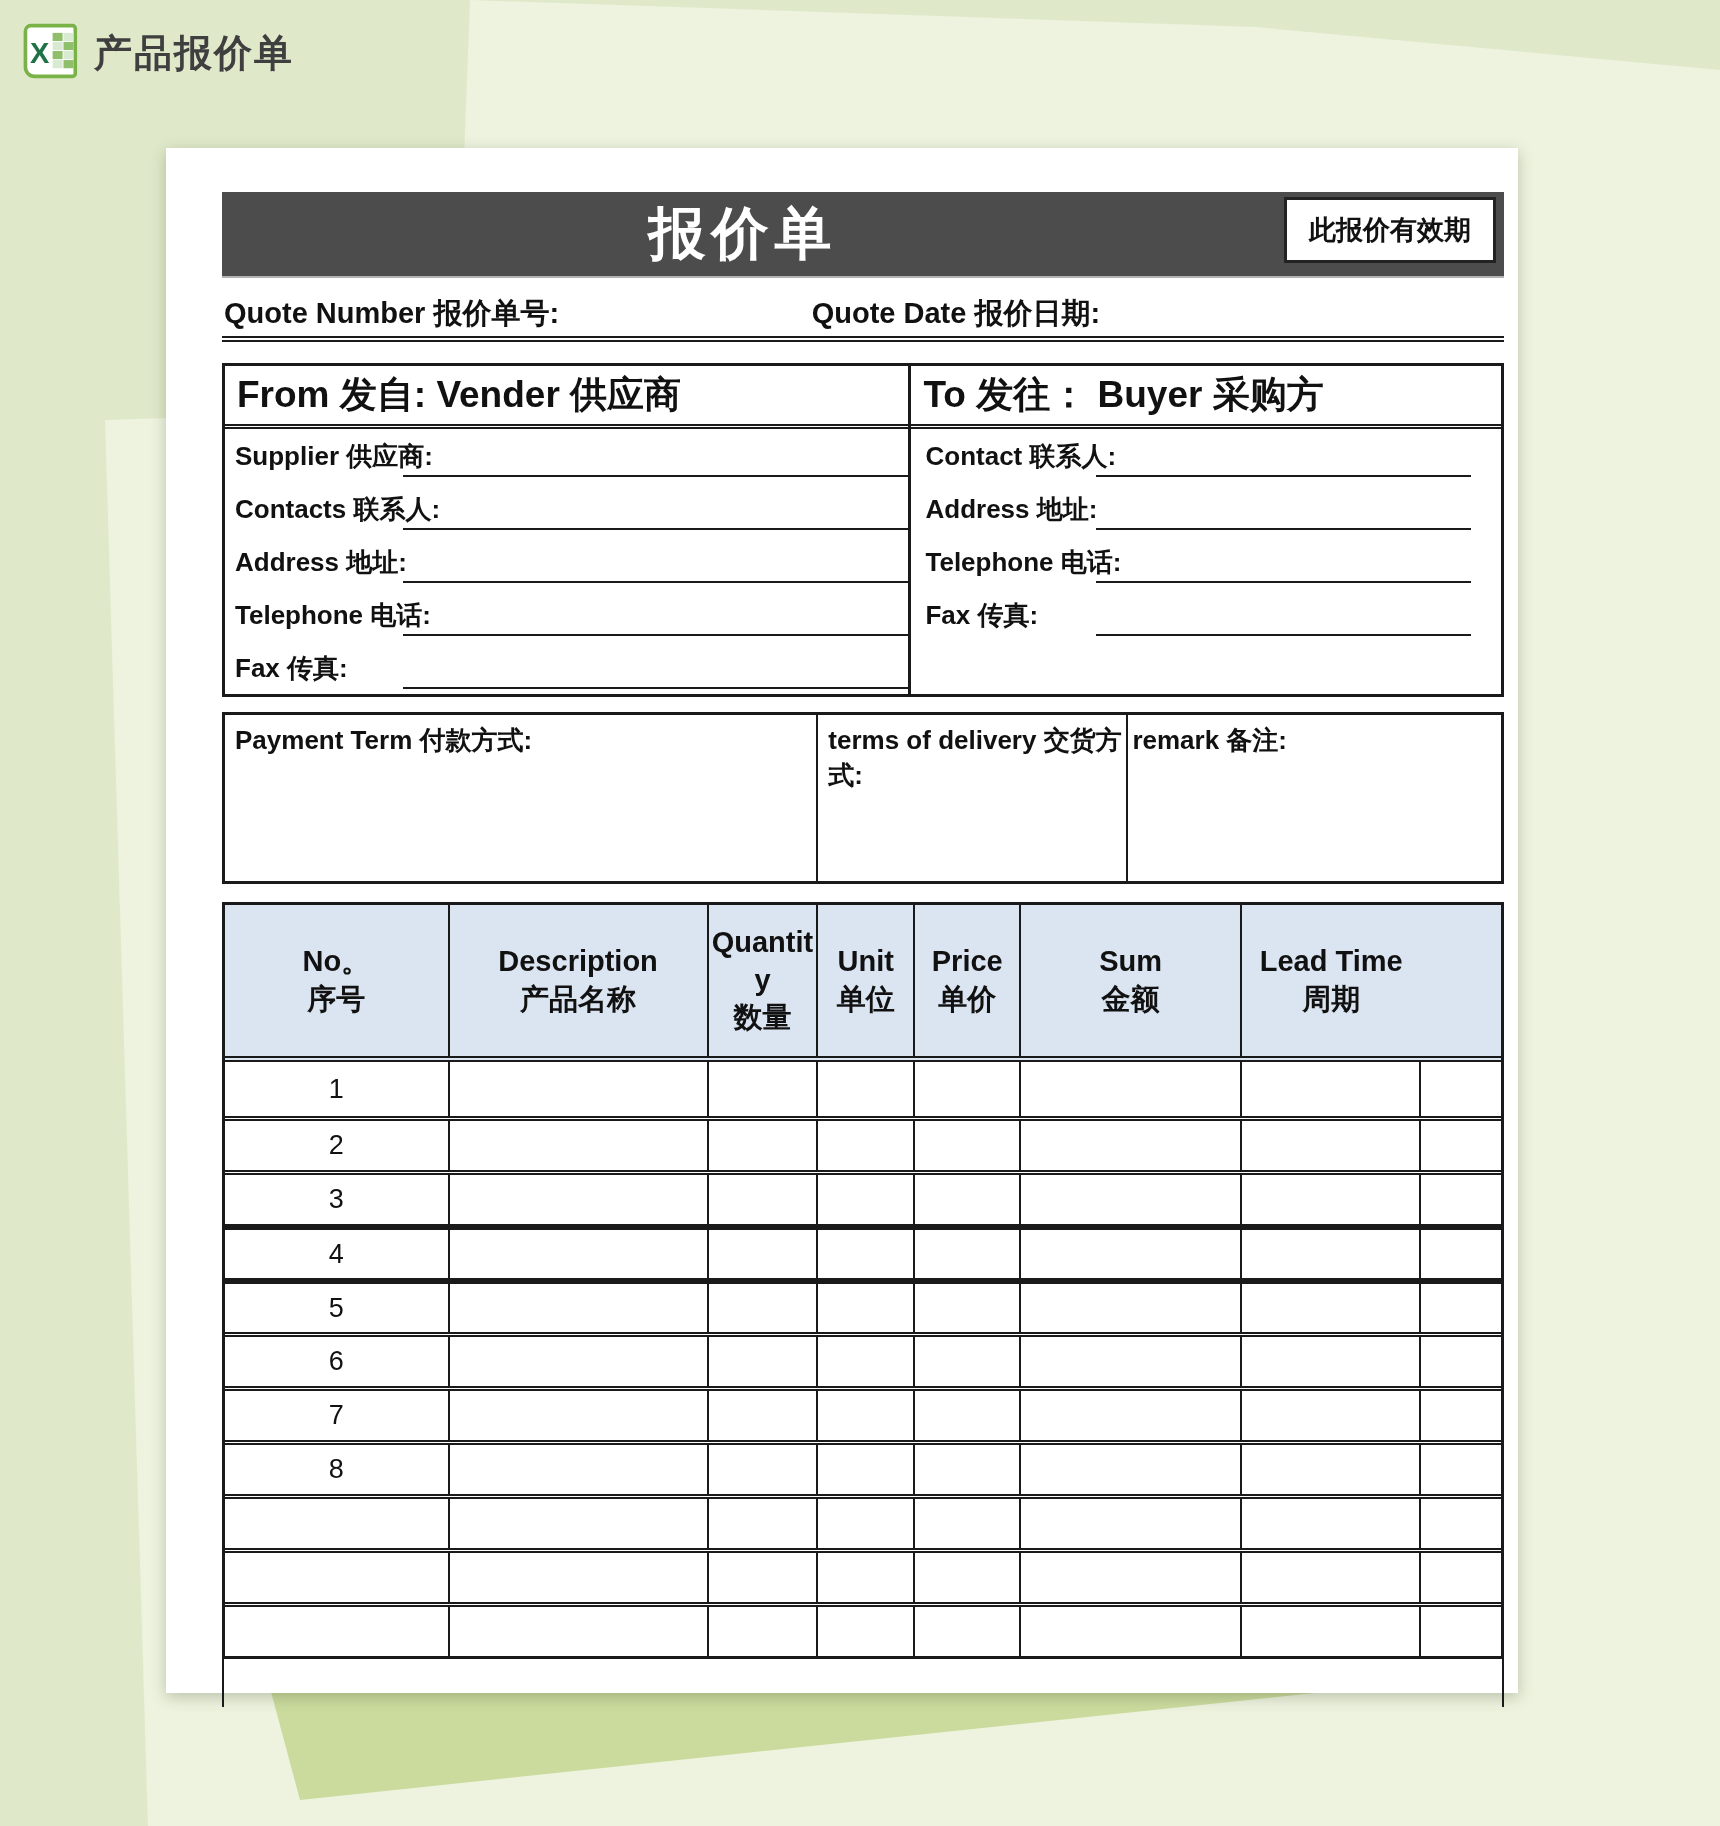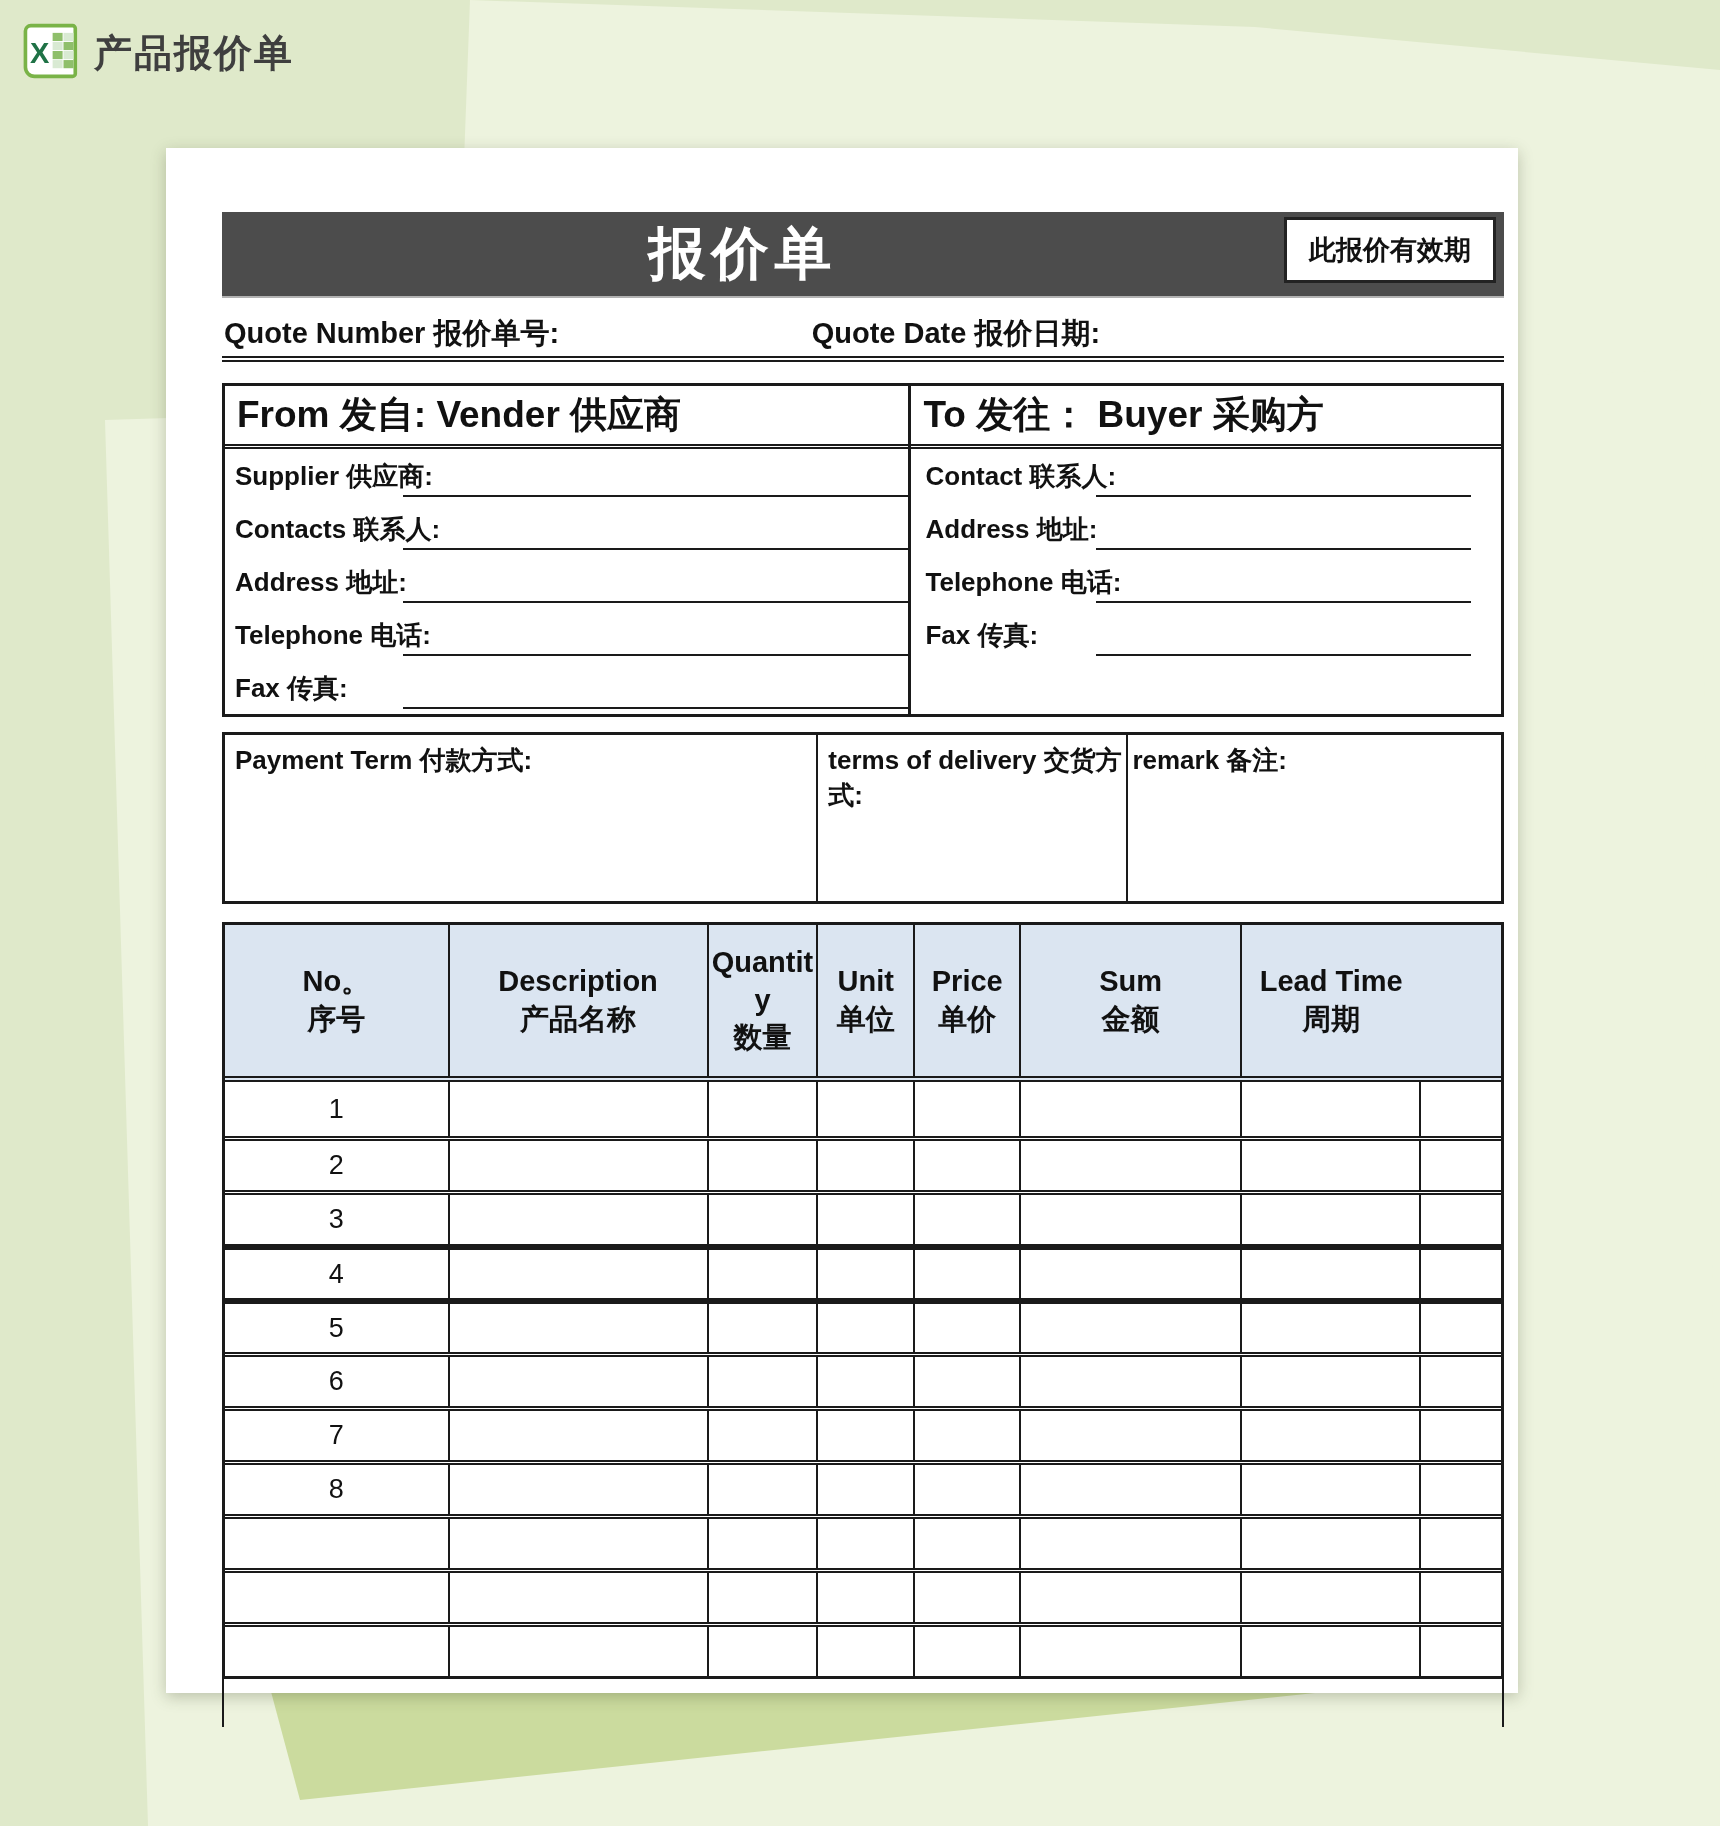--- a/index.html
+++ b/index.html
@@ -21,21 +21,21 @@
     clip-path:polygon(270px 1688px,1400px 1684px,300px 1800px);}
   .paper{position:absolute;left:166px;top:148px;width:1352px;height:1545px;
     background:var(--paper_bg);box-shadow:0 4px 14px rgba(60,70,40,.28);}
   .content{position:absolute;left:56px;right:14px;top:0;}
 
   
   .logo-row{position:absolute;left:20px;top:22px;display:flex;align-items:center;gap:16px;}
   .app-title{font-size:38px;font-weight:600;color:#3f3f3f;letter-spacing:2px;}
 
   
-  .titlebar{margin-top:64px;height:84px;background:var(--bar_bg);position:relative;
+  .titlebar{margin-top:44px;height:84px;background:var(--bar_bg);position:relative;
     display:flex;align-items:center;justify-content:center;padding-right:240px;
     box-sizing:border-box;box-shadow:0 2px 0 rgba(0,0,0,.3);}
   .title-cn{font-size:57px;font-weight:bold;color:var(--bar_text);letter-spacing:6px;}
   .title-en{font-size:57px;font-weight:bold;color:var(--bar_text);margin-left:46px;letter-spacing:2px;}
   .validity{position:absolute;right:8px;top:5px;width:212px;height:66px;background:#fff;
     border:3px solid #222;display:flex;align-items:center;justify-content:center;
     font-size:27px;font-weight:bold;color:#111;box-sizing:border-box;}
 
   
   .quote-meta{margin-top:16px;height:44px;border-bottom:6px double var(--line_color);position:relative;}

